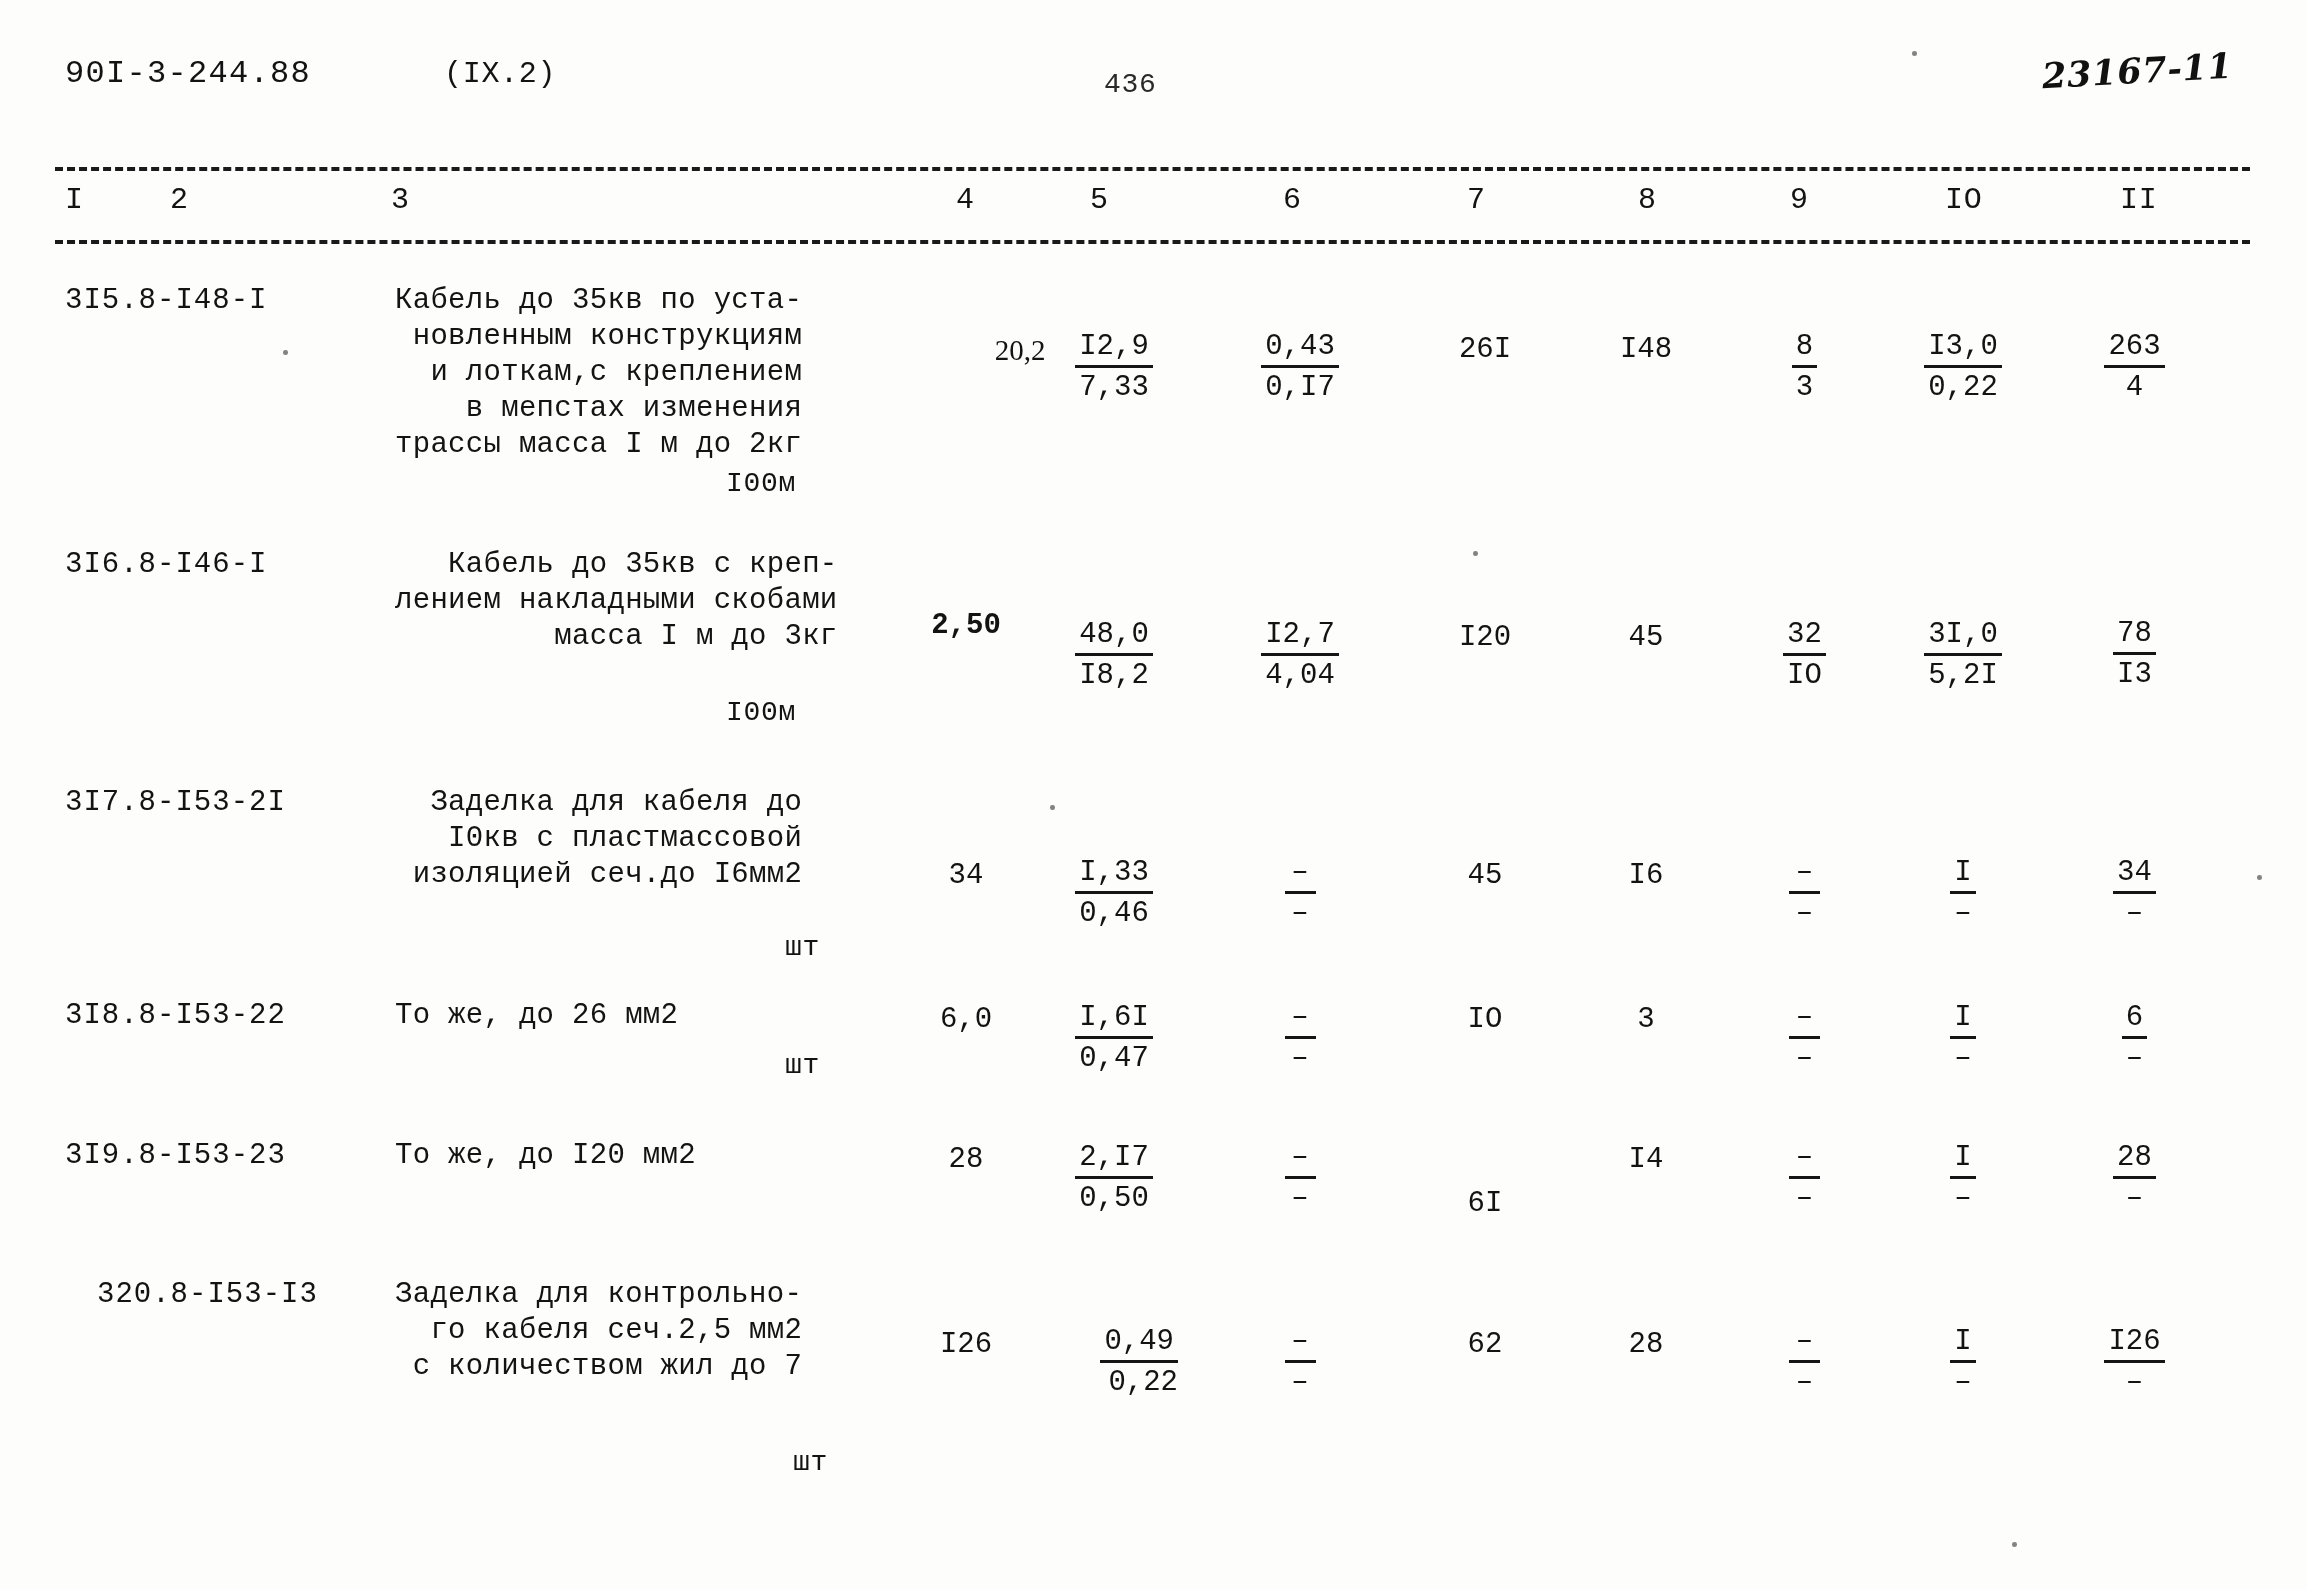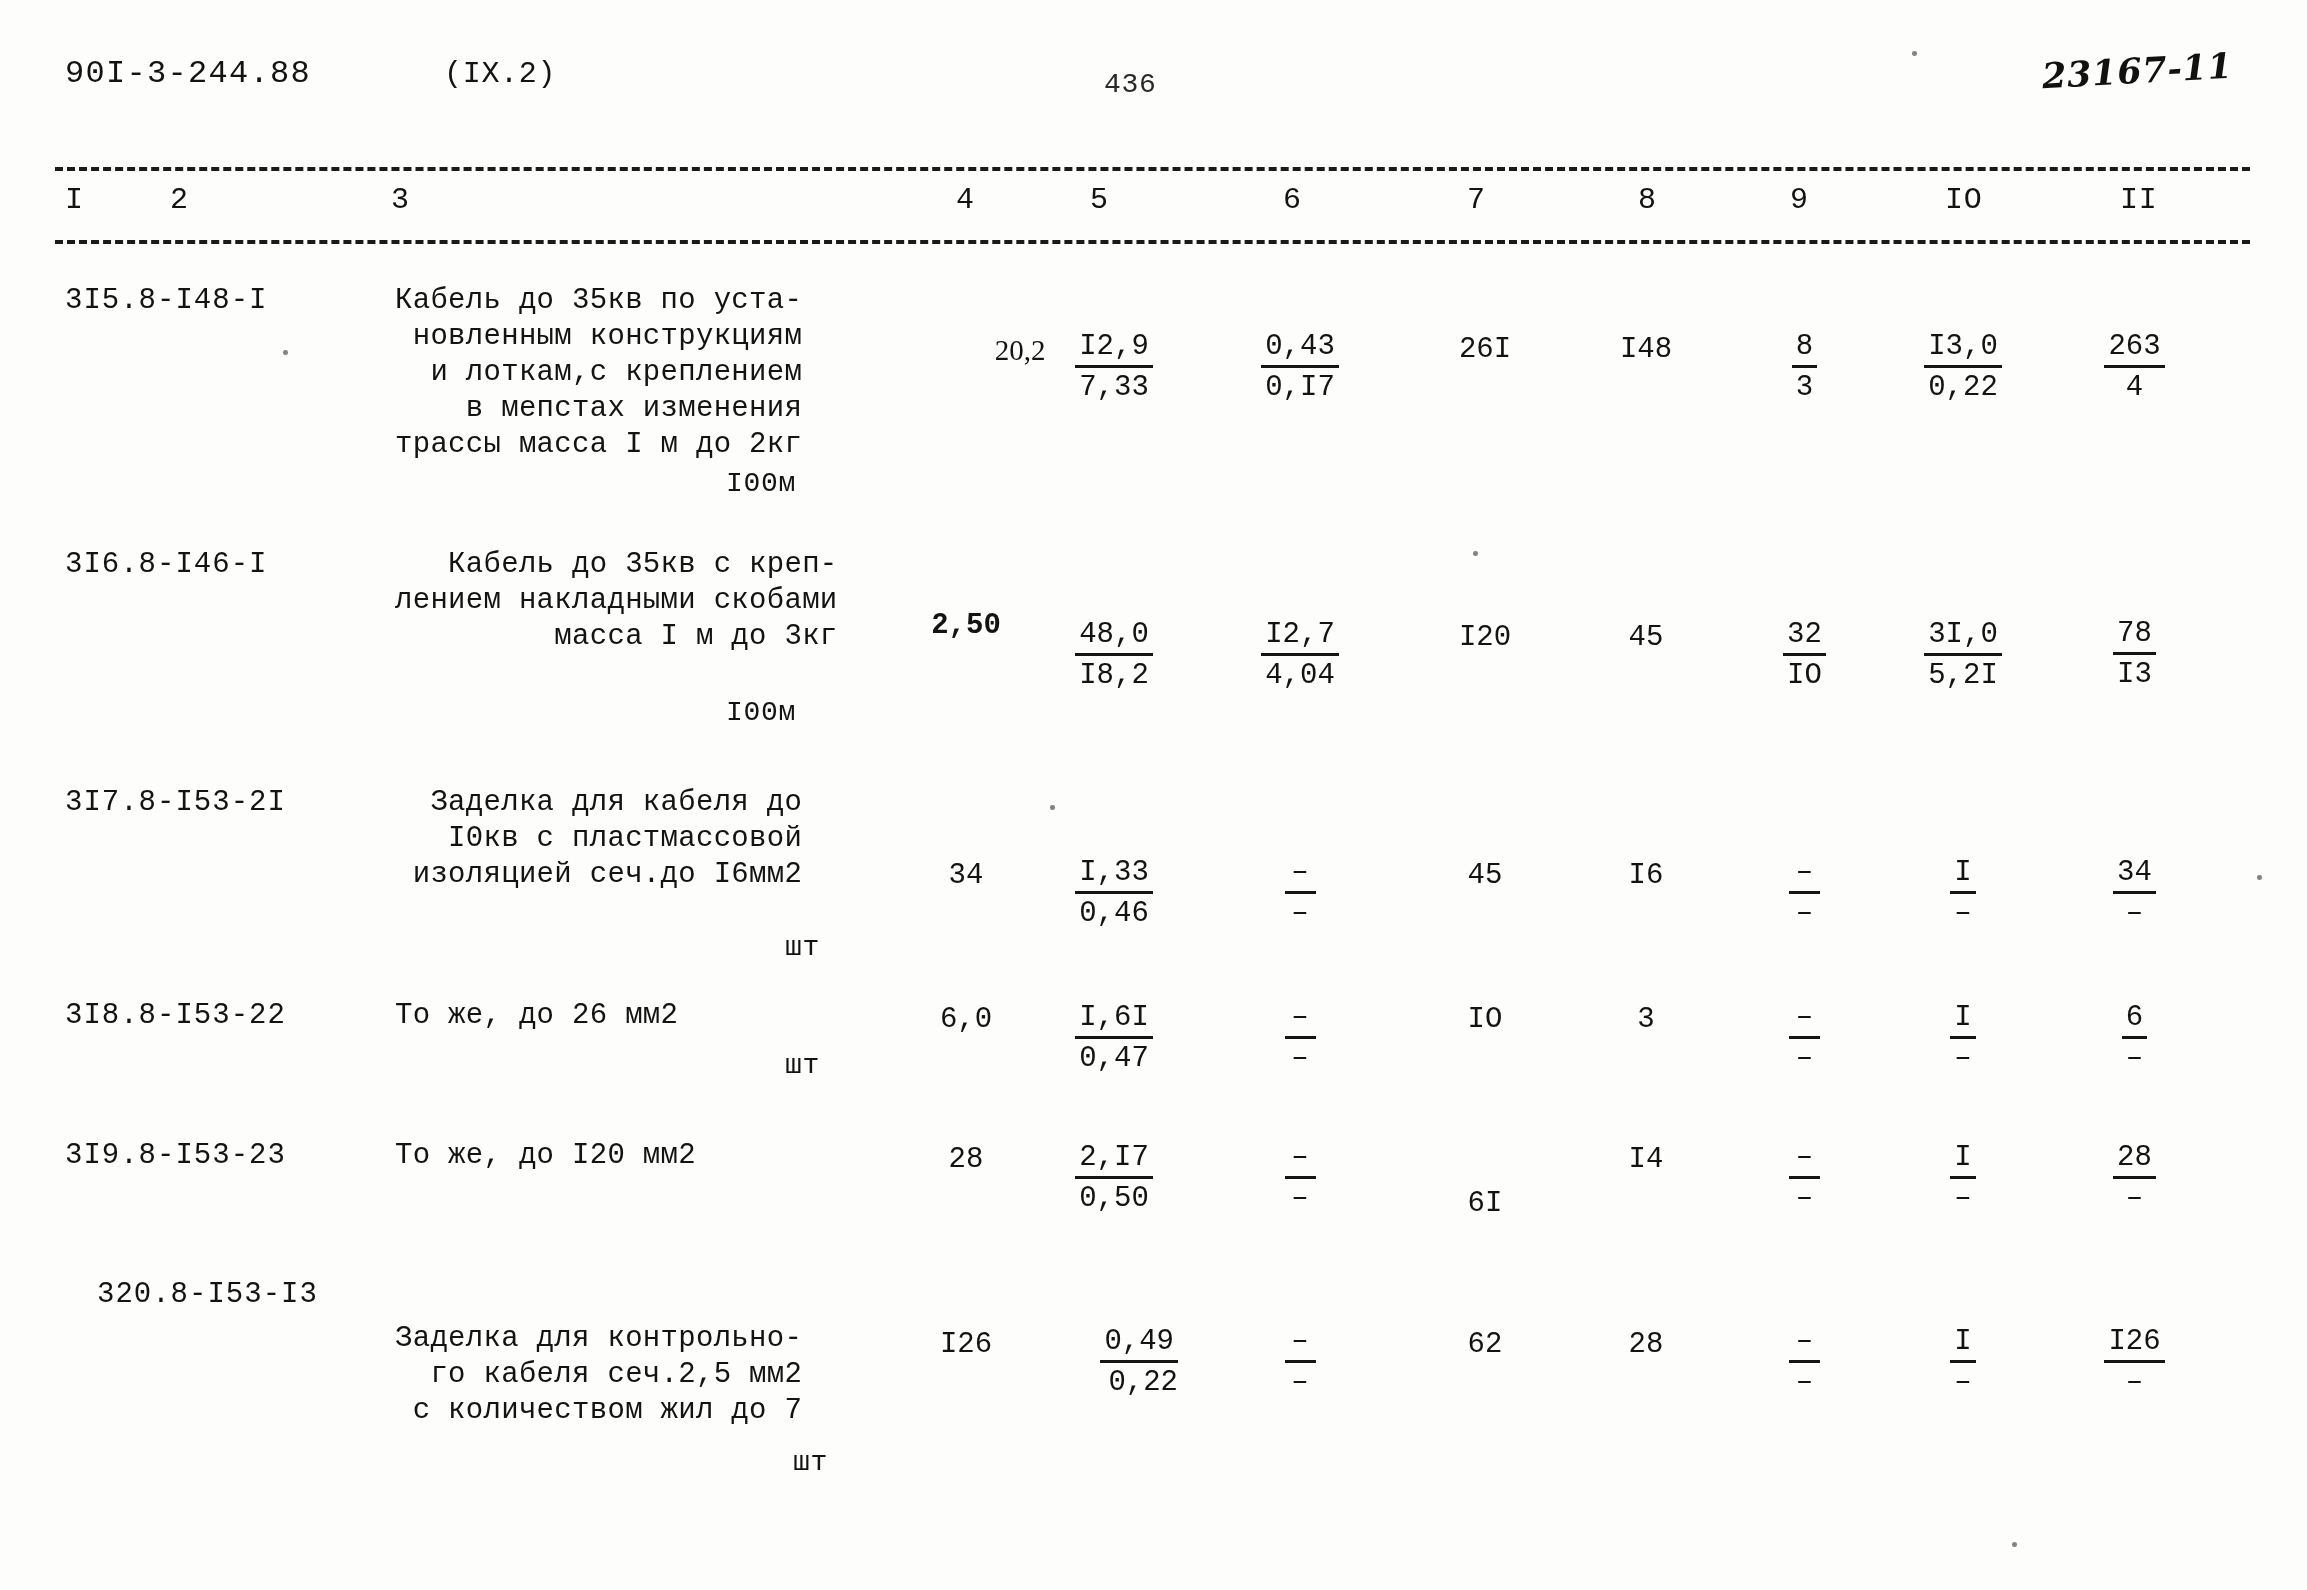--- a/index.html
+++ b/index.html
@@ -365,21 +365,21 @@
       </div>
 
       <div class="num frac" style="left:2074px;top:2.7px;width:121px;">
         <span class="top">28</span>
         <span class="bot">–</span>
       </div>
     </div>
 
     <div class="row" style="top:1277px;">
       <div class="cell code-cell" style="top:0;margin-left:32px;">320.8-I53-I3</div>
-      <div class="cell desc-cell" style="top:0;margin-top:44px;">Заделка для контрольно-
+      <div class="cell desc-cell" style="top:0;">Заделка для контрольно-
 го кабеля сеч.2,5 мм2
 с количеством жил до 7</div>
       <div class="cell unit-cell" style="left:793px;top:168px;">шт</div>
 
       <div class="num single" style="left:909px;top:51px;width:114px;">I26</div>
 
       <div class="num frac" style="left:1050px;top:48px;width:128px;align-items:flex-end;">
         <span class="top">0,49</span>
         <span class="bot">0,22</span>
       </div>

